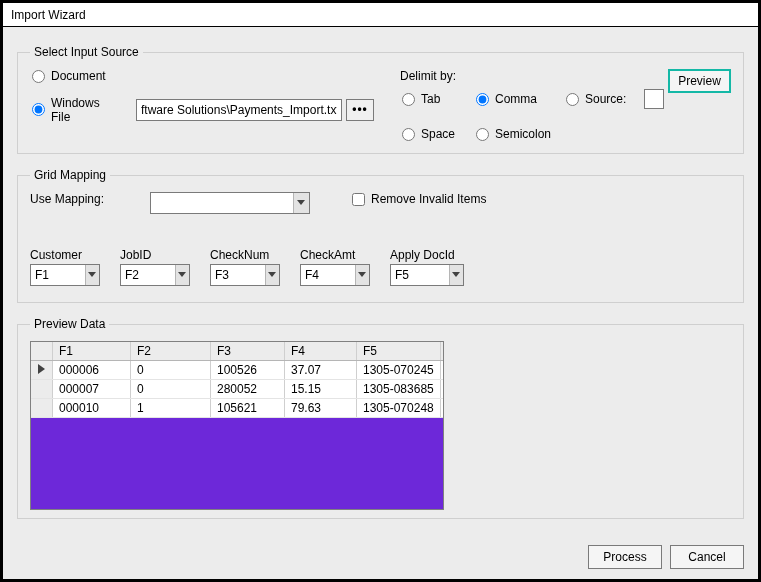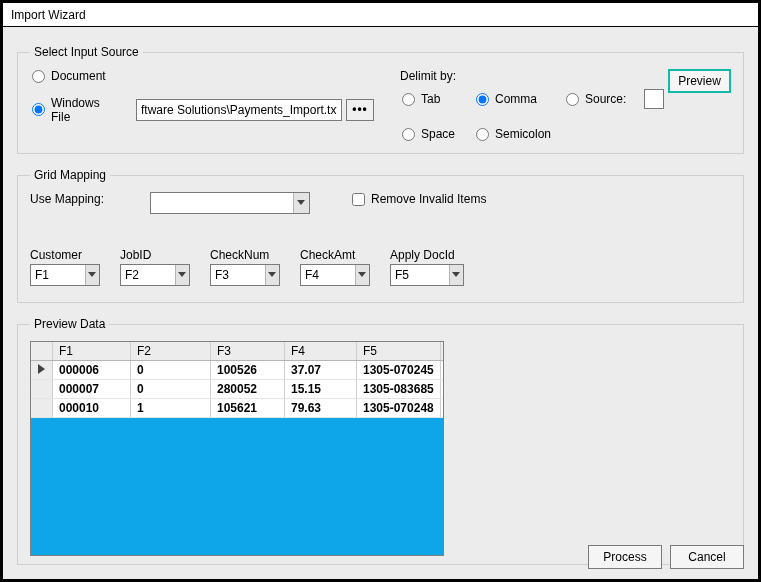--- a/index.html
+++ b/index.html
@@ -34,21 +34,21 @@
   .mapcols { display: flex; gap: 20px; margin-top: 34px; margin-bottom: 4px; }
   .mapcol { display: flex; flex-direction: column; }
   .mapcol .hdr { margin-bottom: 2px; }
   .mapcol .combo { width: 70px; }
   .mapcol.wide .combo { width: 74px; }
   .preview-fs { padding-bottom: 8px; }
   .grid { width: 414px; border: 1px solid #808080; background: #fff; }
   .grid-head { display: flex; background: #ececec; border-bottom: 1px solid #b5b5b5; }
   .grid-head .cell, .grid-body .cell { padding: 2px 6px; border-right: 1px solid #cfcfcf; height: 18px; line-height: 14px; overflow: hidden; white-space: nowrap; }
   .rowhdr { width: 22px; background: #ececec; border-right: 1px solid #b5b5b5; text-align: center; }
-  .grid-body-wrap { height: 194px; overflow: hidden; background: #0ea5e9; font-weight: bold; }
+  .grid-body-wrap { height: 148px; overflow: hidden; background: #6d28d9; }
   .grid-body .grow { display: flex; border-bottom: 1px solid #e4e4e4; background: #fff; }
   .c1 { width: 78px; }
   .c2 { width: 80px; }
   .c3 { width: 74px; }
   .c4 { width: 72px; }
   .c5 { width: 84px; border-right: 0; }
   .btnbar { position: absolute; right: 14px; bottom: 10px; display: flex; gap: 8px; padding-left: 39px; }
   .btn { width: 74px; height: 24px; border: 1px solid #7a7a7a; background: #f5f5f5; cursor: pointer; font-family: inherit; font-size: 12px; }
   .tri { fill: #424242; }
 </style>

